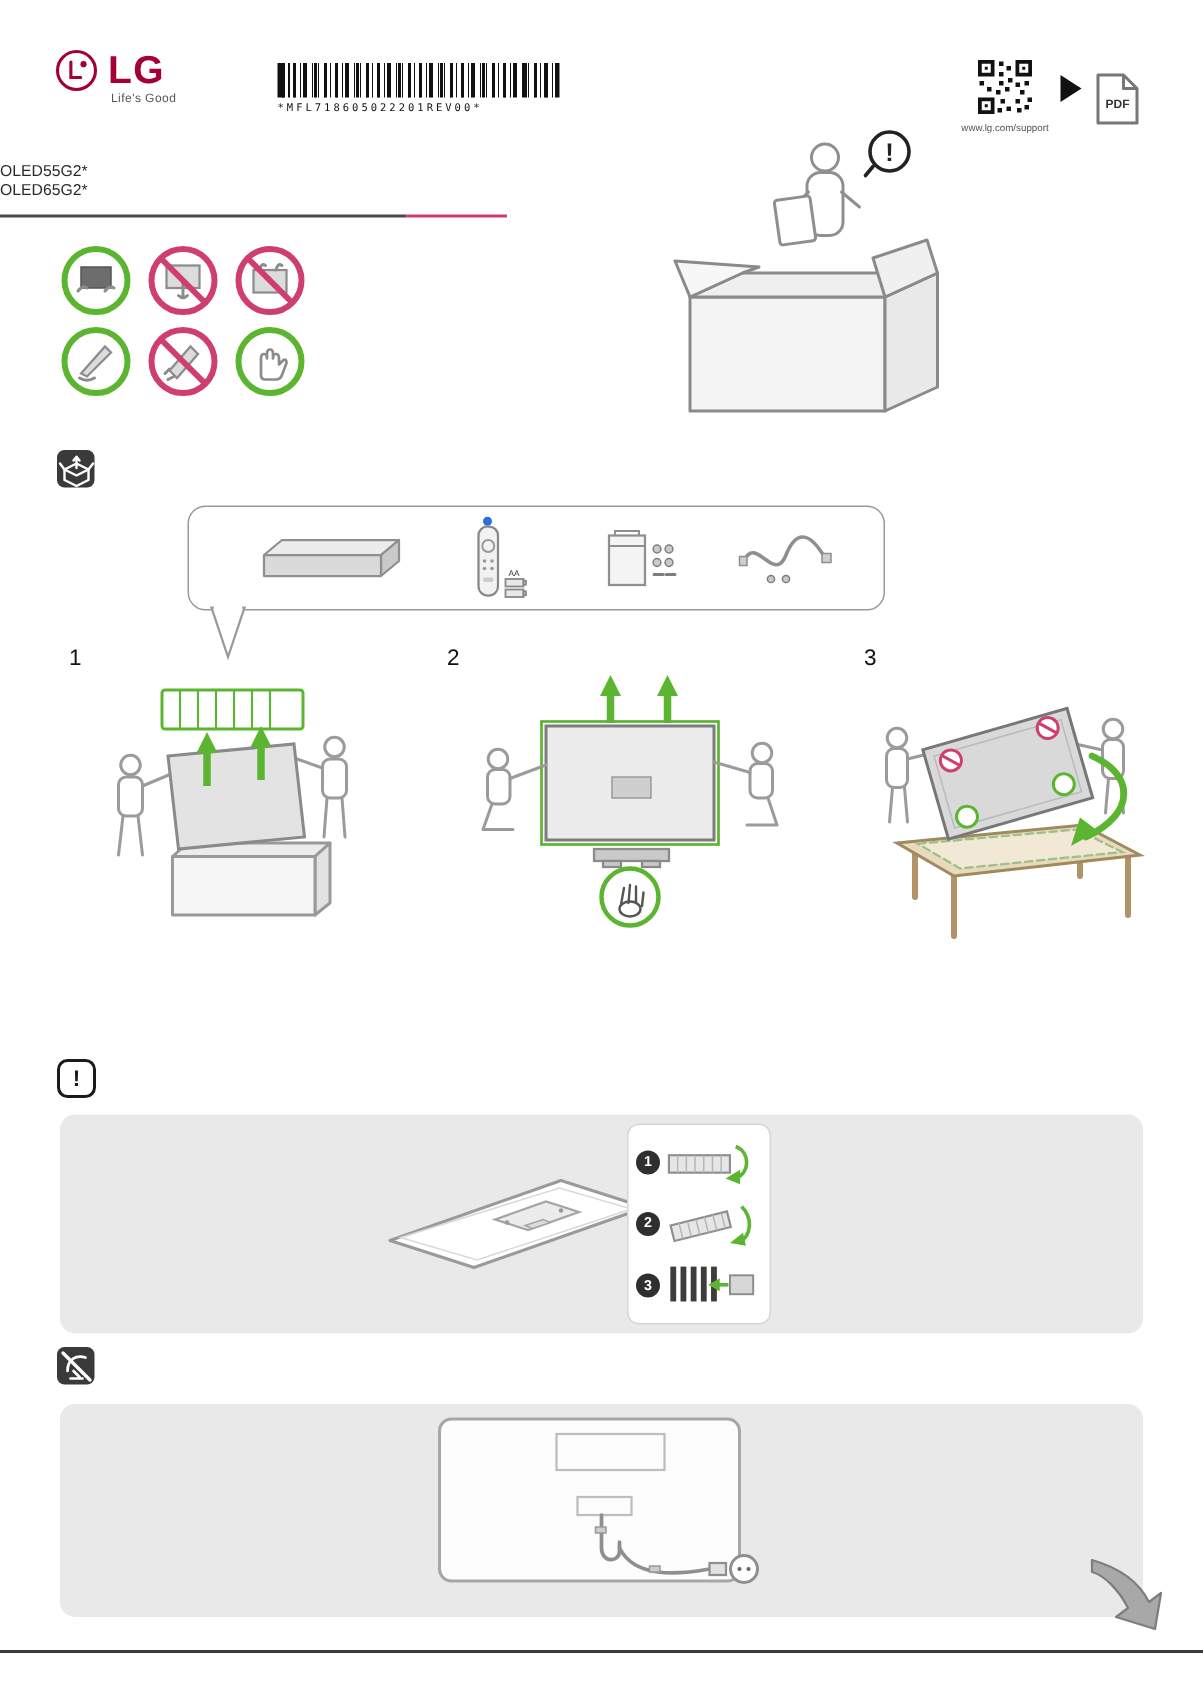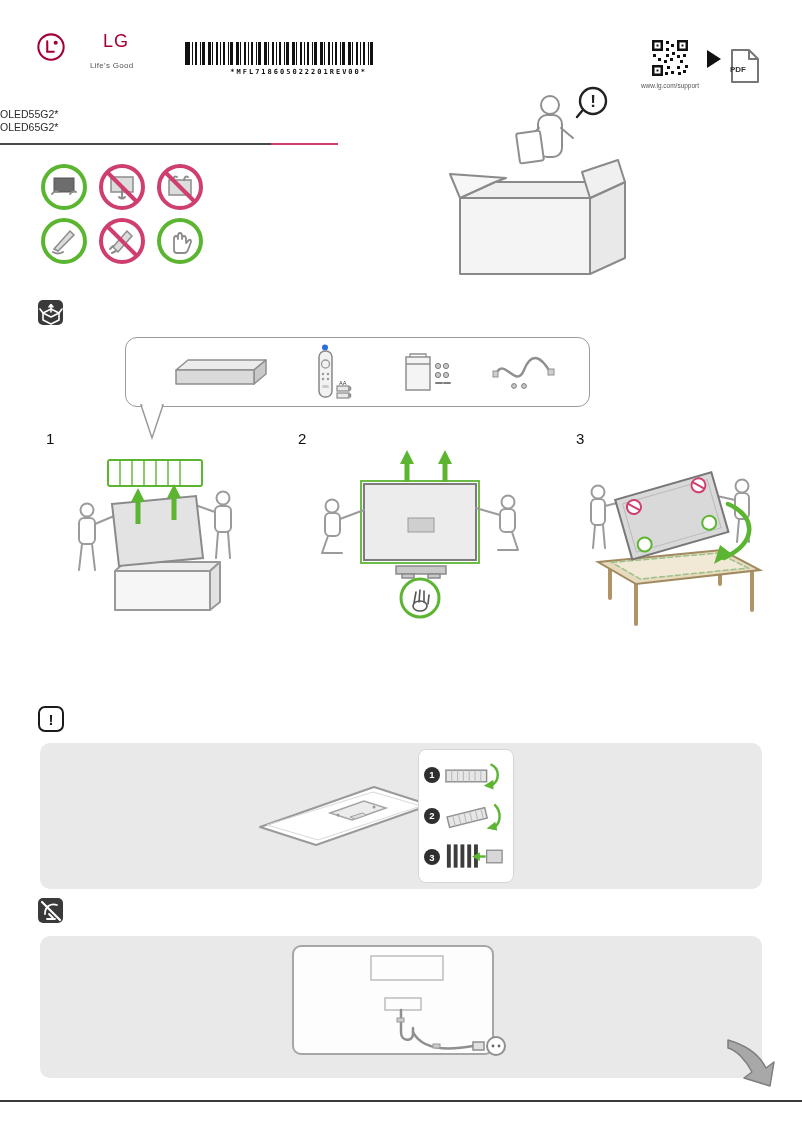--- a/index.html
+++ b/index.html
@@ -1,30 +1,30 @@
 <!DOCTYPE html>
 <html><head>
 <meta charset="utf-8">
 <style>
   html,body{margin:0;padding:0;background:#fff;}
   .page{position:relative;width:802px;height:1122px;background:#fff;overflow:hidden;
         font-family:"Liberation Sans", sans-serif;color:#222;}
   .abs{position:absolute;}
   svg{overflow:visible;display:block;}
-  .lg-word{font-weight:normal;font-size:18px;color:#a50034;letter-spacing:1px;margin-left:31px;}
-  .tagline{font-size:8px;color:#555;letter-spacing:.3px;margin-left:16px;}
+  .lg-word{font-weight:bold;font-size:26px;color:#a50034;letter-spacing:1px;}
+  .tagline{font-size:8px;color:#555;letter-spacing:.3px;}
   .barcode{background-color:#fff;
     background-image:
       repeating-linear-gradient(90deg,#111 0 2px,transparent 2px 7px),
       repeating-linear-gradient(90deg,#111 0 1px,transparent 1px 4px);
     border-left:3px solid #111;border-right:3px solid #111;}
   .barcode-text{font-family:"DejaVu Sans Mono", monospace;font-size:7px;letter-spacing:2px;
-    color:#111;text-align:right;white-space:nowrap;font-weight:bold;}
+    color:#111;text-align:left;white-space:nowrap;}
   .support-url{font-size:6.5px;color:#555;text-align:center;}
-  .pdf-label{font-size:8px;font-weight:bold;color:#333;}
+  .pdf-label{font-size:8px;font-weight:bold;color:#333;text-align:center;}
   .models{font-size:10.5px;line-height:13px;color:#2b2b2b;}
   .rule-dark{background:#4a4a4a;height:2px;}
   .rule-pink{background:#cf3d6c;height:2px;}
   .stepnum{font-size:15px;color:#111;}
   .graybox{background:#e9e9e9;border-radius:10px;}
   .minipanel{background:#fff;border:1px solid #d6d6d6;border-radius:8px;box-sizing:border-box;
     display:flex;flex-direction:column;justify-content:space-around;padding:4px 5px;}
   .minirow{display:flex;align-items:center;gap:4px;height:40px;}
   .badge{width:16px;height:16px;border-radius:50%;background:#2f2f2f;color:#fff;
     font-size:9.5px;font-weight:bold;display:flex;align-items:center;justify-content:center;flex:0 0 16px;}

